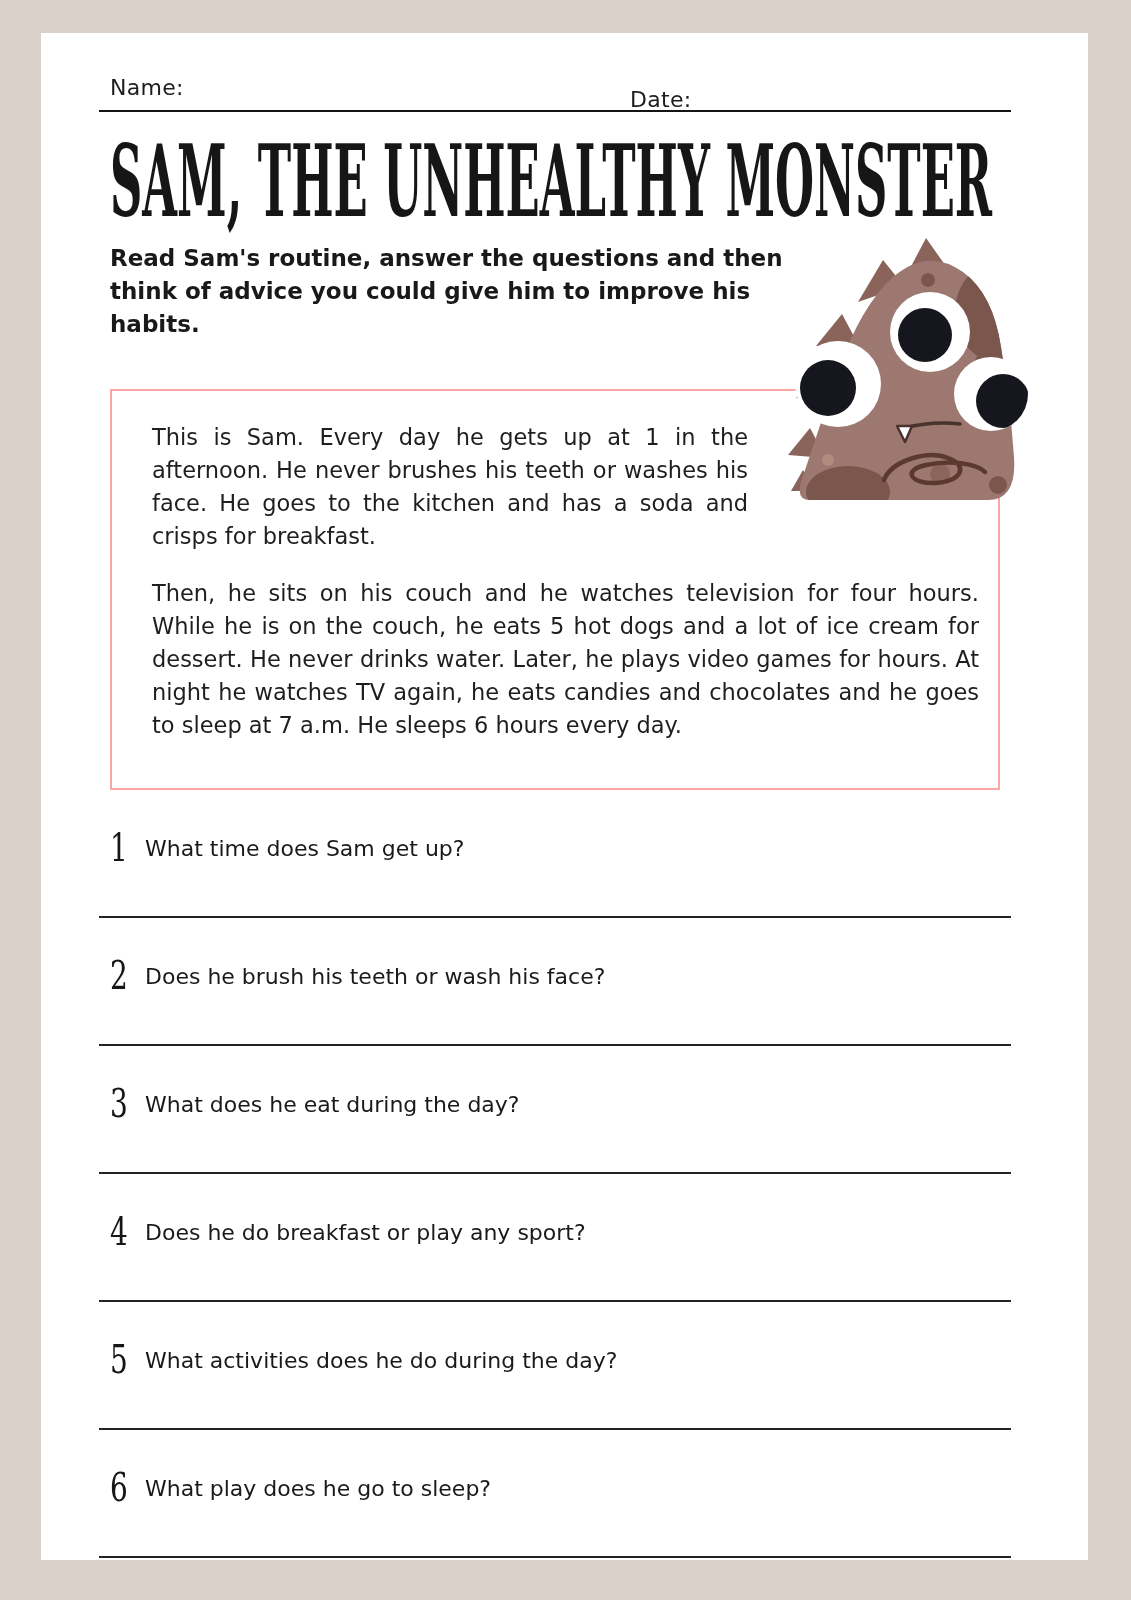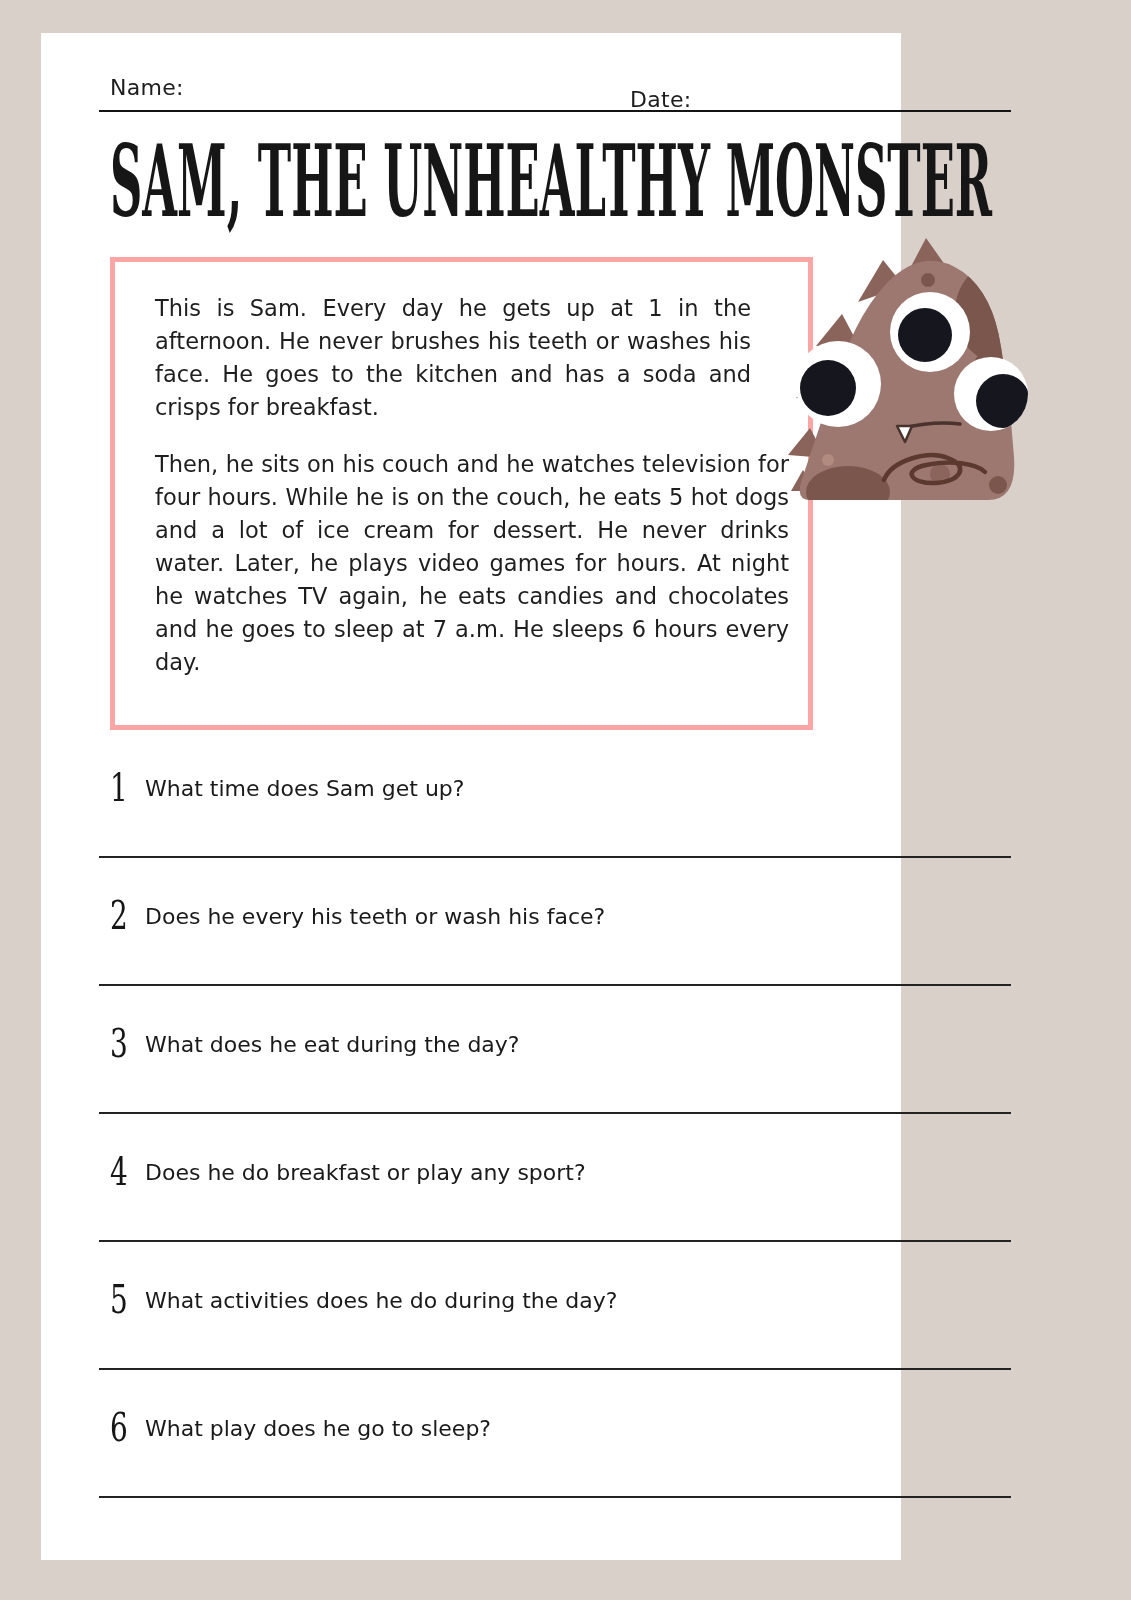--- a/index.html
+++ b/index.html
@@ -6,21 +6,21 @@
   html, body {
     width: 1131px; height: 1600px;
     background: #d9d0ca;
     font-family: "DejaVu Sans", sans-serif;
     color: #1d1d1d;
     overflow: hidden;
   }
   .page-card {
     position: absolute;
     left: 41px; top: 33px;
-    width: 860px; height: 1527px;
+    width: 1047px; height: 1527px;
     background: #ffffff;
     padding: 42px 88px 0 69px;
   }
   
   .header-row {
     position: relative;
     height: 26px;
     font-size: 22px;
     font-weight: 500;
     letter-spacing: 0.3px;
@@ -45,22 +45,22 @@
     margin-top: 20px;
     max-width: 690px;
     font-size: 23px;
     line-height: 33px;
     font-weight: bold;
     white-space: pre-line;
     color: #191919;
   }
   
   .reading-box {
-    margin-top: 35px;
-    border: 5px solid #fca5a5;
+    margin-top: 48px;
+    border: 2px solid #fca5a5;
     padding: 30px 19px 46px 40px;
   }
   .reading-box p {
     font-size: 22.5px;
     line-height: 33px;
     text-align: justify;
     color: #1e1e1e;
   }
   .para-1 { width: 596px; }
   .para-2 { margin-top: 24px; }
@@ -106,20 +106,22 @@
   <div class="header-row">
     <span class="name-label">Name:</span>
     <span class="date-label">Date:</span>
   </div>
   <div class="header-underline"></div>
 
   <svg class="title-svg" width="884" height="84">
     <text x="0" y="78" textLength="882" lengthAdjust="spacingAndGlyphs">SAM, THE UNHEALTHY MONSTER</text>
   </svg>
 
+  <div class="instructions">Read Sam's routine, answer the questions and then
+think of advice you could give him to improve his habits.</div>
 
   <div class="reading-box">
     <p class="para-1">This is Sam. Every day he gets up at 1 in the afternoon. He never brushes his teeth or washes his face. He goes to the kitchen and has a soda and crisps for breakfast.</p>
     <p class="para-2">Then, he sits on his couch and he watches television for four hours. While he is on the couch, he eats 5 hot dogs and a lot of ice cream for dessert. He never drinks water. Later, he plays video games for hours. At night he watches TV again, he eats candies and chocolates and he goes to sleep at 7 a.m. He sleeps 6 hours every day.</p>
   </div>
 
   <svg class="monster" viewBox="0 0 240 275">
     <defs>
       <clipPath id="bodyClip">
         <path d="M 22 268 Q 8 268 13 250 L 50 140 Q 72 75 105 45 Q 140 15 175 40 Q 205 62 213 115 Q 222 170 226 225 Q 229 268 200 268 Z"></path>
@@ -170,21 +172,21 @@
   </svg>
 
   <div class="question-row">
     <span class="q-num">1</span>
     <span class="q-text">What time does Sam get up?</span>
   </div>
   <div class="answer-line"></div>
 
   <div class="question-row">
     <span class="q-num">2</span>
-    <span class="q-text">Does he every his teeth or wash his face?</span>
+    <span class="q-text">Does he brush his teeth or wash his face?</span>
   </div>
   <div class="answer-line"></div>
 
   <div class="question-row">
     <span class="q-num">3</span>
     <span class="q-text">What does he eat during the day?</span>
   </div>
   <div class="answer-line"></div>
 
   <div class="question-row">

